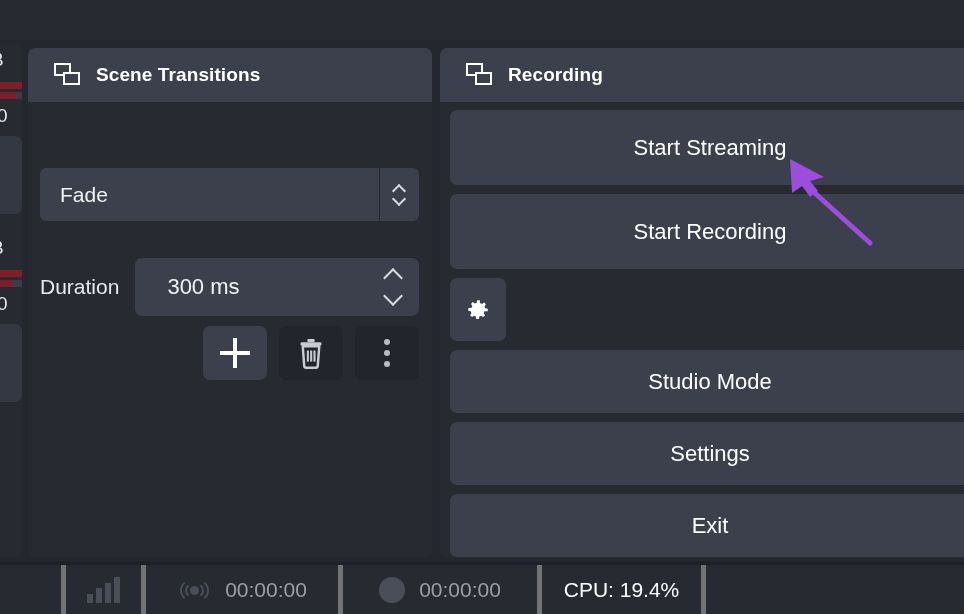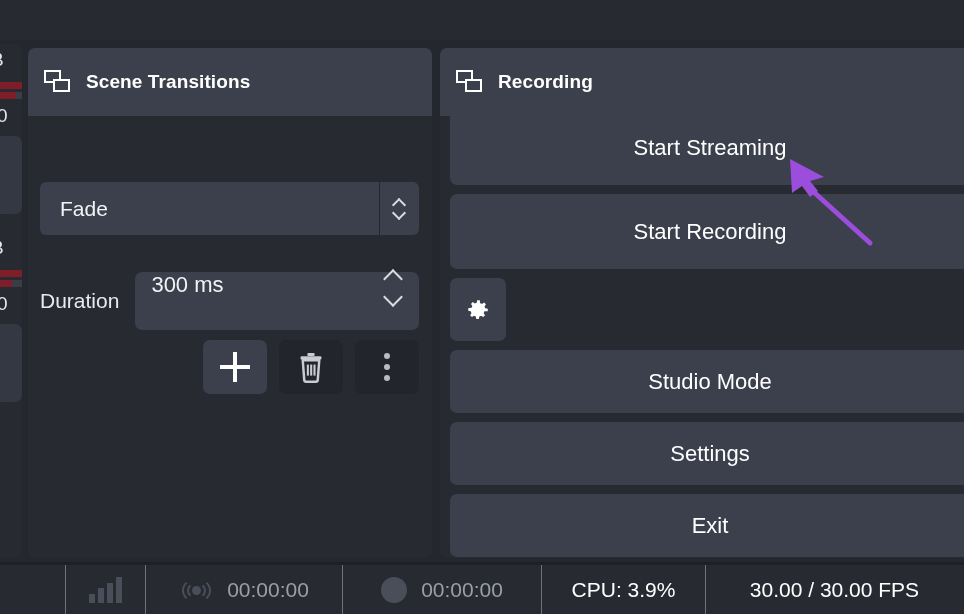--- a/index.html
+++ b/index.html
@@ -58,24 +58,24 @@
   }
 
   
   .dock {
     position: absolute;
     background: #272a31;
     border-radius: 7px;
     overflow: hidden;
   }
   .dock-title {
-    height: 68px;
+    height: 54px;
     background: #3b404c;
     display: flex; align-items: center;
-    padding-left: 16px;
+    padding-left: 26px;
     gap: 14px;
   }
   .dock-title .ttl {
     color: #ffffff;
     font-size: 19px;
     font-weight: bold;
     letter-spacing: .1px;
   }
   .float-icon { position: relative; width: 28px; height: 24px; flex: 0 0 28px; }
   .float-icon span {
@@ -128,22 +128,22 @@
 
   .dur-row {
     position: absolute; left: 12px; top: 156px;
     width: 379px; height: 58px;
     display: flex; align-items: center; gap: 16px;
   }
   .dur-label { color: #e8eaee; font-size: 21px; }
   .dur-field {
     flex: 1 1 auto; height: 58px;
     background: #3b404c; border-radius: 7px;
-    display: flex; align-items: flex-start;
-    padding: 0 14px 0 16px;
+    display: flex; align-items: center;
+    padding: 0 14px 0 32px;
     color: #f2f3f5; font-size: 22px;
   }
   .dur-field .val { flex: 1 1 auto; }
   .dur-spin { display: flex; flex-direction: column; gap: 8px; align-items: center; }
 
   .st-buttons {
     position: absolute; left: 12px; top: 224px;
     width: 379px; height: 56px;
     display: flex; justify-content: flex-end; gap: 12px;
   }
@@ -195,21 +195,21 @@
   .statusbar {
     position: absolute; left: 0; bottom: 0;
     width: 964px; height: 52px;
     background: #272a31;
     display: flex; align-items: stretch;
     border-top: 3px solid #1e2027;
   }
   .sb-cell {
     display: flex; align-items: center; justify-content: center;
     gap: 14px;
-    border-right: 1px solid #737373;
+    border-right: 5px solid #737373;
     color: #9a9ea7; font-size: 21px;
   }
   .sb-cell.first { border-left: none; }
   .sb-cell.bright { color: #ffffff; }
   .sb-w1 { width: 66px; }
   .sb-w2 { width: 80px; }
   .sb-w3 { width: 197px; }
   .sb-w4 { width: 199px; }
   .sb-w5 { width: 164px; }
   .sb-w6 { width: 257px; border-right: none; }
@@ -398,23 +398,22 @@
           <span class="dot"></span>
       </div>
       <span>00:00:00</span>
     </div>
 
     <div class="sb-cell sb-w4">
       <div class="rec-dot"></div>
       <span>00:00:00</span>
     </div>
 
-    <div class="sb-cell sb-w5 bright">CPU: 3.9%</div>
-
-    <div class="sb-cell sb-w6 bright">30.00 / 30.00 FPS</div>
+    <div class="sb-cell sb-w5 bright">CPU: 19.4%</div>
+
   </div>
 
   <svg class="cursor" viewBox="0 0 100 95">
     <path d="M4 4 L38 22 L24 26 L32 36 L24 42 L16 31 L6 38 Z" fill="#9b4ddb"></path>
     <line x1="20" y1="30" x2="84" y2="88" stroke="#9b4ddb" stroke-width="5" stroke-linecap="round"></line>
   </svg>
 
 </div>
 
 </body></html>

